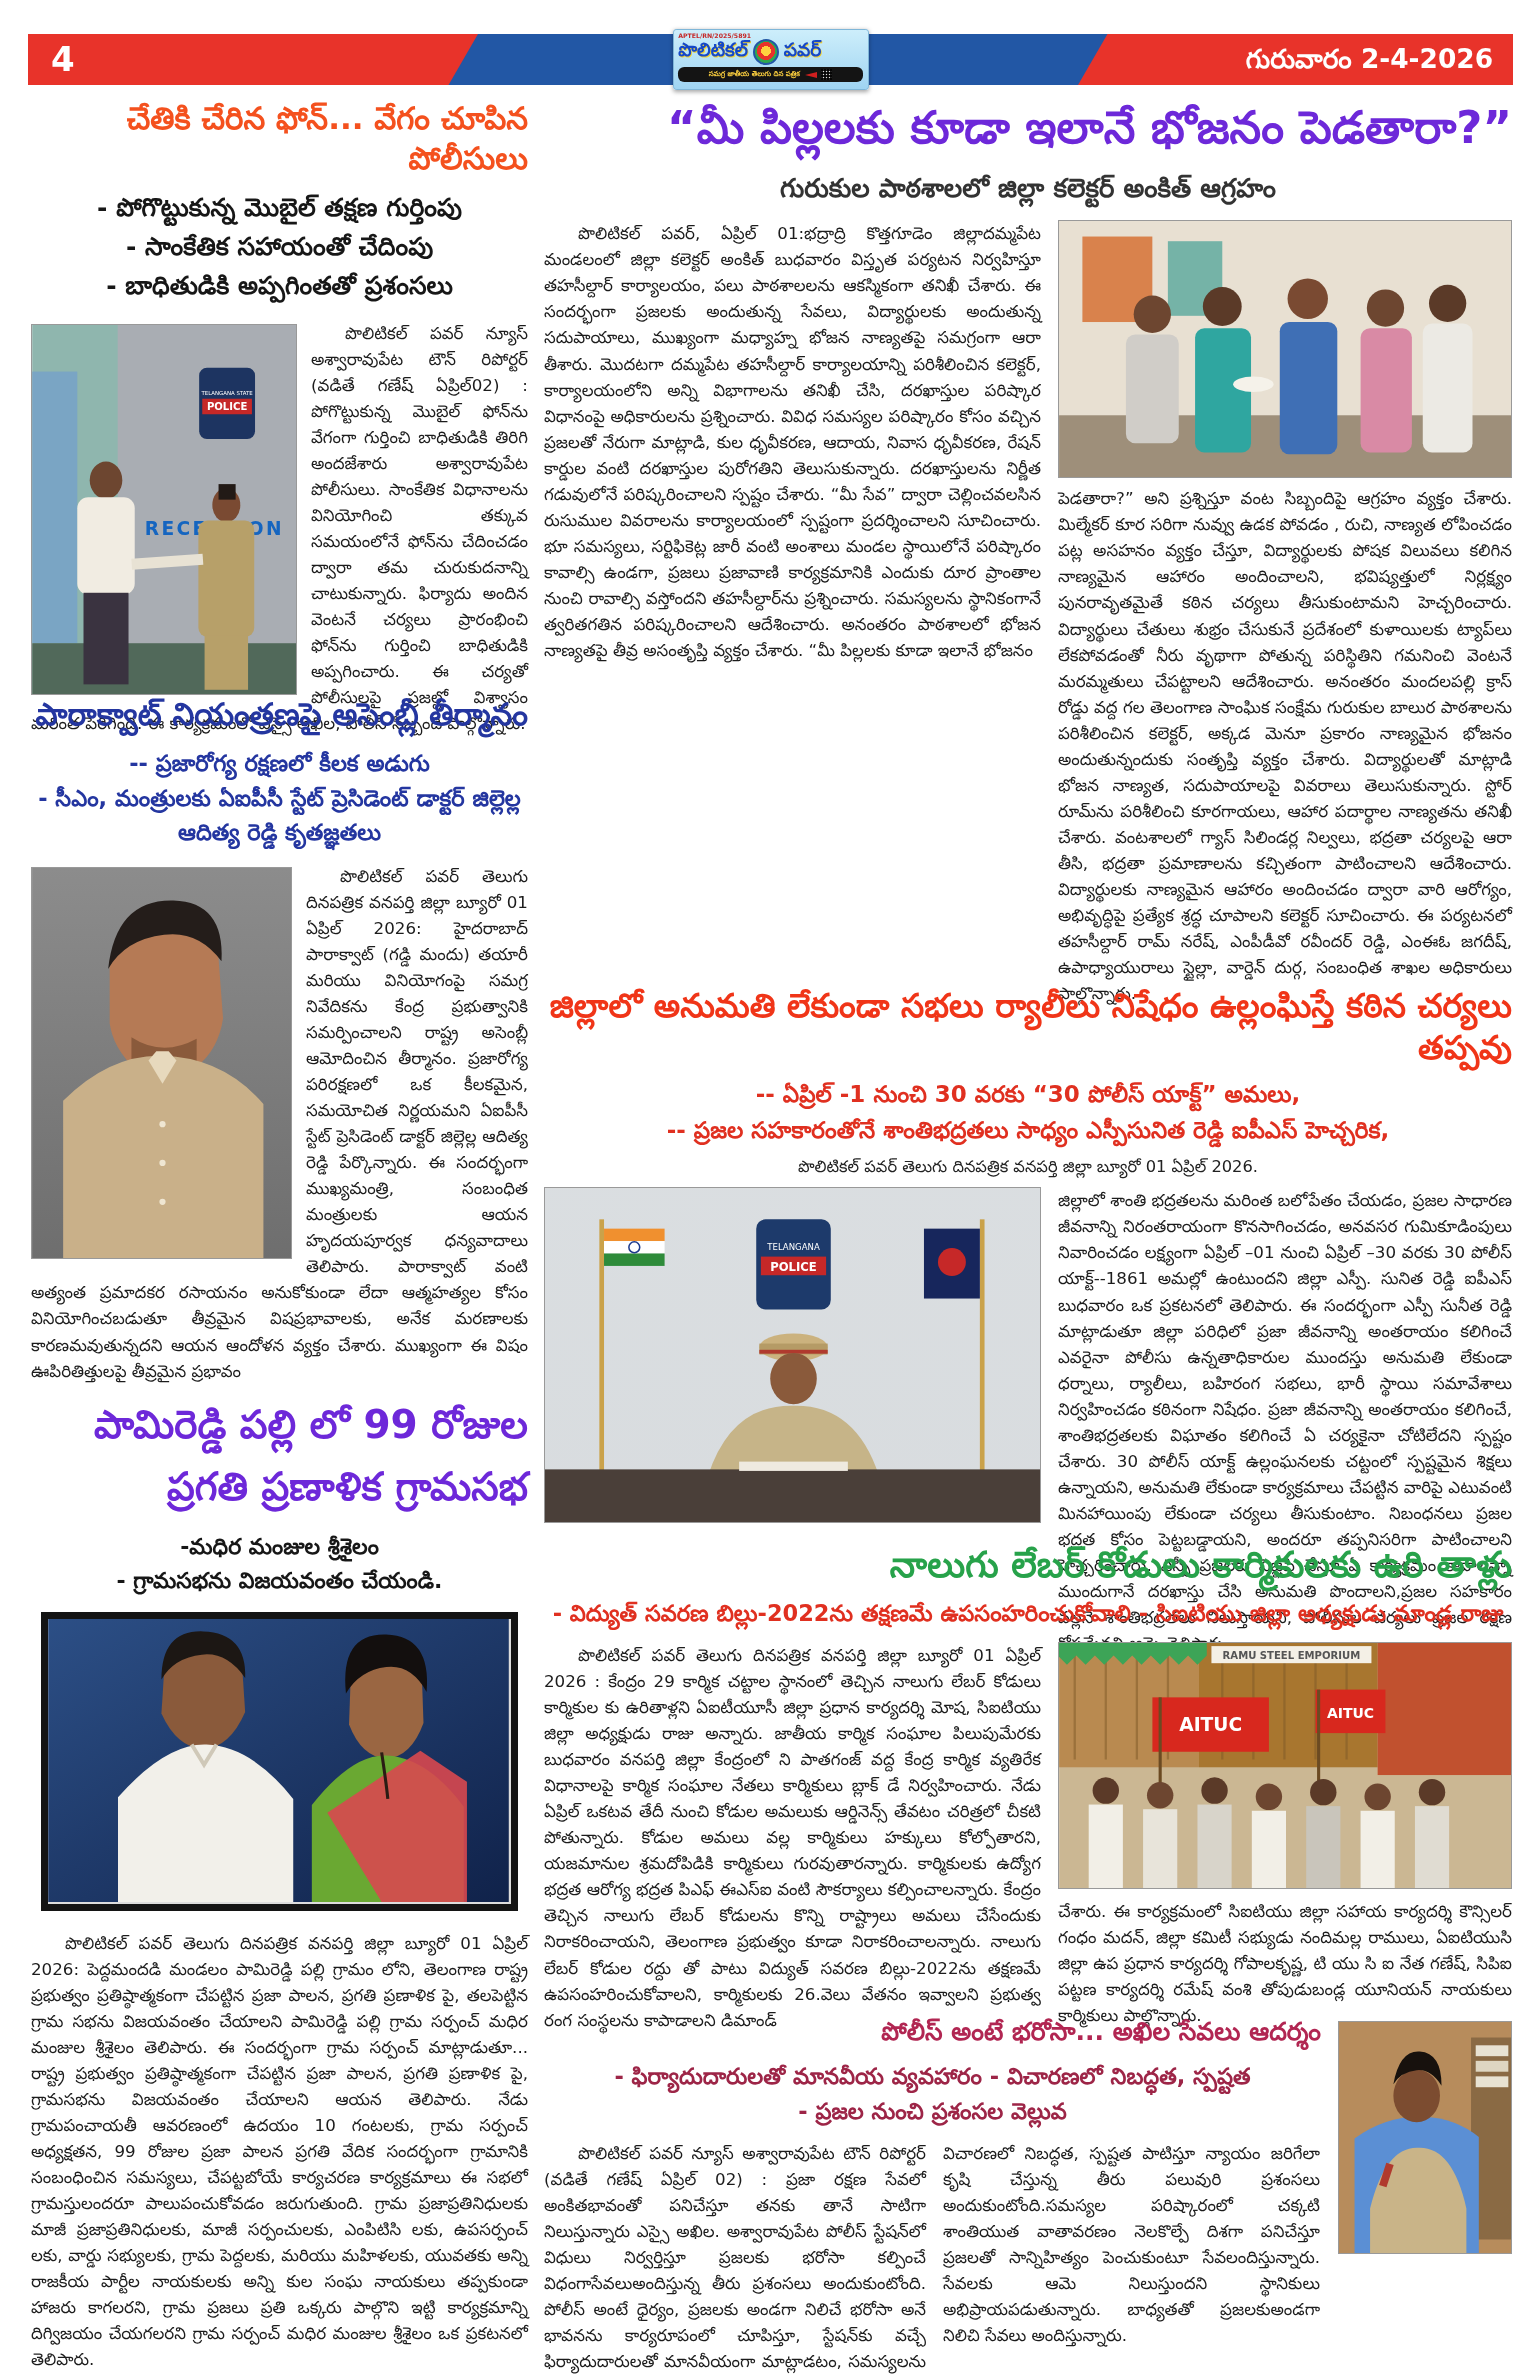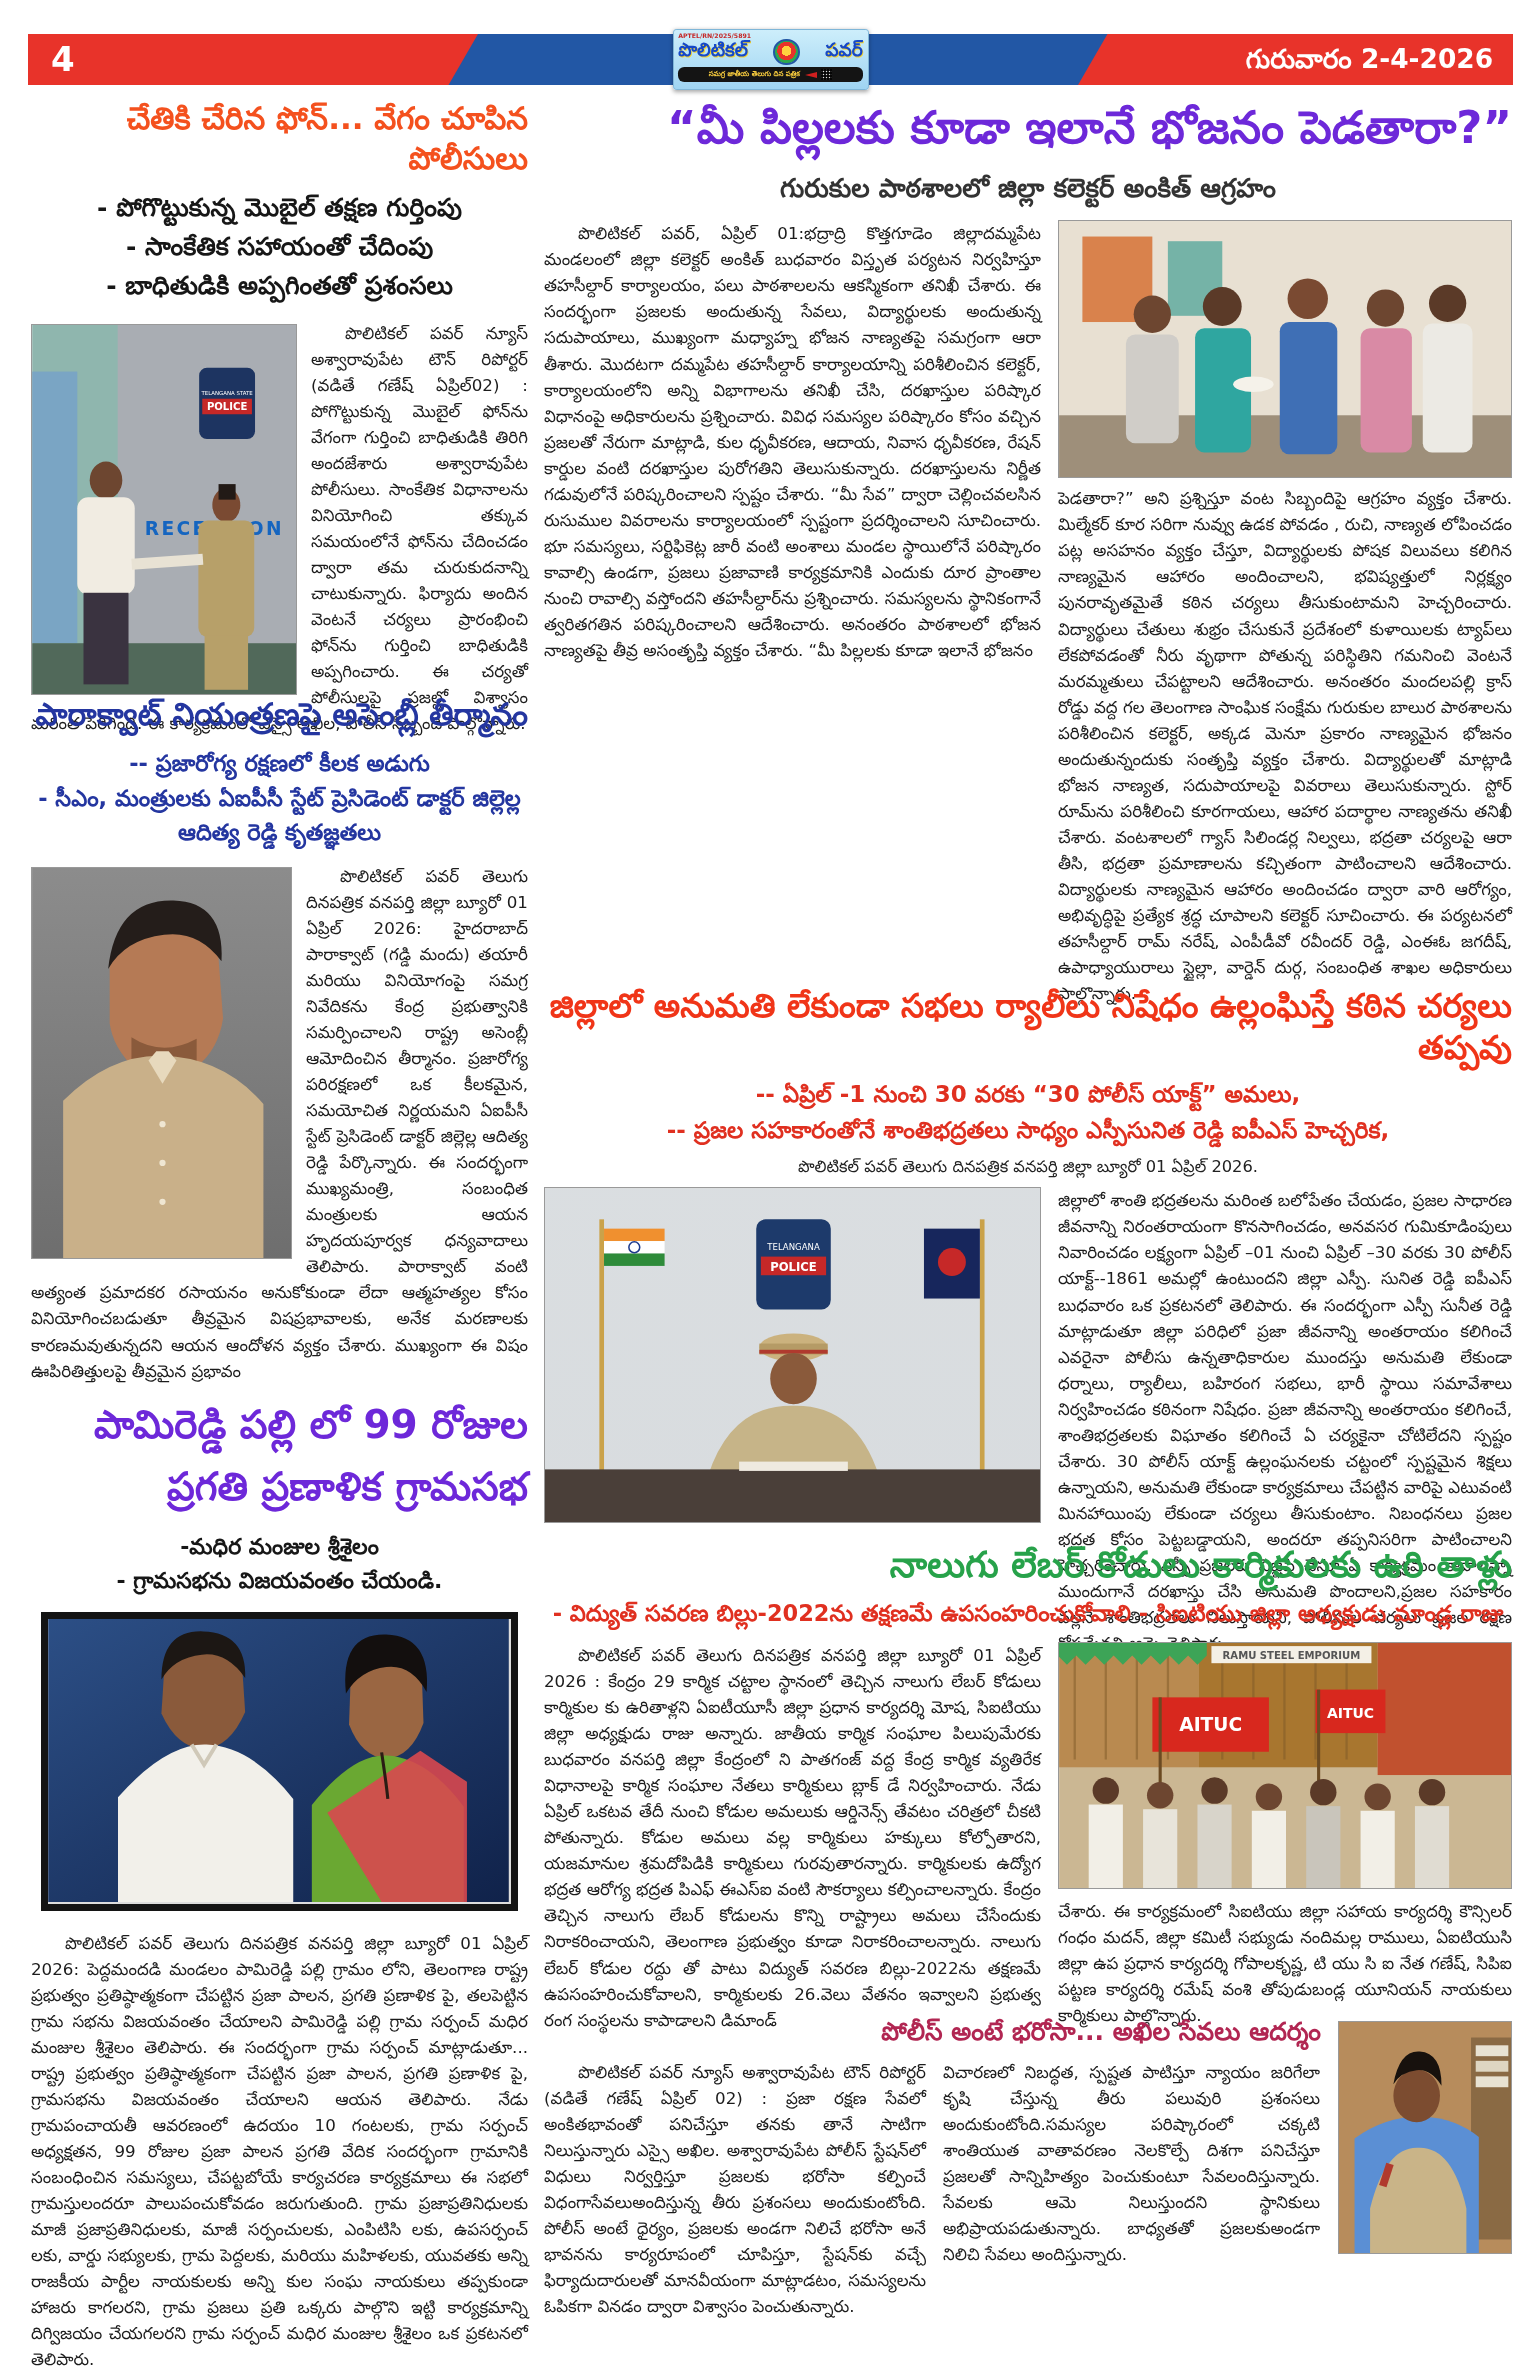--- a/index.html
+++ b/index.html
@@ -13,21 +13,21 @@
   .hdr-red-left { position:absolute; left:0; top:0; height:100%; width:450px; background:#e8332a;
     clip-path:polygon(0 0,100% 0,calc(100% - 29.5px) 100%,0 100%); }
   .hdr-red-right { position:absolute; right:0; top:0; height:100%; width:435px; background:#e8332a;
     clip-path:polygon(29.5px 0,100% 0,100% 100%,0 100%); }
   .page-num { position:absolute; left:23px; top:4.7px; color:#fff; font-size:34px; font-weight:bold; }
   .hdr-date { position:absolute; right:20px; top:9.3px; color:#fff; font-size:26.4px; font-weight:bold; }
   .masthead { position:absolute; left:50%; top:-4.7px; transform:translateX(-50%);
     width:196px; height:61px; background:linear-gradient(#cdeefb,#9fd4f2); border:0.8px solid #7fb6d8;
     border-radius:3.1px; box-shadow:0 1.6px 4.7px rgba(0,0,0,.35); padding:1.6px 4.7px; z-index:5; }
   .mast-reg { font-size:6.2px; color:#c62828; font-weight:bold; }
-  .mast-title { display:flex; align-items:center; justify-content:space-between; gap:4.7px; }
+  .mast-title { display:flex; align-items:center; justify-content:flex-start; gap:4.7px; }
   .mast-word { color:#1548c8; font-weight:bold; font-size:18.6px; text-shadow:0.8px 0.8px 0 #f6d32d; }
   .mast-logo { width:26.4px; height:26.4px; border-radius:50%; border:2.3px solid #2257a5;
     background:radial-gradient(circle at 50% 45%, #ffd23f 0 30%, #e8332a 30% 55%, #2fa84f 55% 75%, #ffffff 75%); }
   .mast-strip { margin-top:1.6px; background:#141414; border-radius:6.2px; height:15.5px; display:flex;
     align-items:center; justify-content:center; gap:4.7px; padding:0 3.1px; }
   .mast-tagline { color:#ffd23f; font-size:7px; font-weight:bold; white-space:nowrap; }
   .mast-pen { width:0; height:0; border-top:3.9px solid transparent; border-bottom:3.9px solid transparent;
     border-right:12.4px solid #d01f1f; }
   .mast-qr { width:11px; height:11px; background:
     repeating-linear-gradient(0deg,#222 0 1.6px,#eee 1.6px 3.1px),
@@ -309,20 +309,24 @@
           <p style="text-indent:0;">చేశారు. ఈ కార్యక్రమంలో సిఐటియు జిల్లా సహాయ కార్యదర్శి కౌన్సిలర్ గంధం మదన్, జిల్లా కమిటీ సభ్యుడు నందిమల్ల రాములు,  ఏఐటియుసి జిల్లా ఉప ప్రధాన కార్యదర్శి గోపాలకృష్ణ, టి యు సి ఐ నేత గణేష్, సిపిఐ పట్టణ కార్యదర్శి రమేష్ వంశి తోపుడుబండ్ల యూనియన్ నాయకులు కార్మికులు పాల్గొన్నారు.</p>
         </div>
       </div>
     </div>
   </div>
 
   <div class="article" style="left:544px; top:2016px; width:968px;">
     <div style="display:flex; gap:17px;">
       <div style="width:777px;">
         <div class="hl hl-maroon">పోలీస్ అంటే భరోసా... అఖిల సేవలు ఆదర్శం</div>
+        <div class="subpts sp-maroon">
+          <div>- ఫిర్యాదుదారులతో మానవీయ వ్యవహారం - విచారణలో నిబద్ధత, స్పష్టత</div>
+          <div>- ప్రజల నుంచి ప్రశంసల వెల్లువ</div>
+        </div>
         <div class="cols" style="margin-top:11px;">
           <div class="body" style="width:382px;">
             <p>పొలిటికల్ పవర్ న్యూస్ అశ్వారావుపేట టౌన్ రిపోర్టర్ (వడితే గణేష్ ఏప్రిల్ 02) : ప్రజా రక్షణ సేవలో అంకితభావంతో పనిచేస్తూ తనకు తానే సాటిగా నిలుస్తున్నారు ఎస్సై అఖిల. అశ్వారావుపేట పోలీస్ స్టేషన్‌లో విధులు నిర్వర్తిస్తూ ప్రజలకు భరోసా కల్పించే విధంగాసేవలుఅందిస్తున్న తీరు ప్రశంసలు అందుకుంటోంది. పోలీస్ అంటే ధైర్యం, ప్రజలకు అండగా నిలిచే భరోసా అనే భావనను కార్యరూపంలో చూపిస్తూ, స్టేషన్‌కు వచ్చే ఫిర్యాదుదారులతో మానవీయంగా మాట్లాడటం, సమస్యలను ఓపికగా వినడం ద్వారా విశ్వాసం పెంచుతున్నారు.</p>
           </div>
           <div class="body" style="width:377px;">
             <p style="text-indent:0;">విచారణలో నిబద్ధత, స్పష్టత పాటిస్తూ న్యాయం జరిగేలా కృషి చేస్తున్న తీరు పలువురి ప్రశంసలు అందుకుంటోంది.సమస్యల పరిష్కారంలో చక్కటి శాంతియుత వాతావరణం నెలకొల్పే దిశగా పనిచేస్తూ ప్రజలతో సాన్నిహిత్యం పెంచుకుంటూ సేవలందిస్తున్నారు. సేవలకు ఆమె నిలుస్తుందని స్థానికులు అభిప్రాయపడుతున్నారు. బాధ్యతతో ప్రజలకుఅండగా నిలిచి సేవలు అందిస్తున్నారు.</p>
           </div>
         </div>
       </div>
       <div class="photo frame-thin" style="width:174px;height:233px;flex:none;margin-top:4.7px;">

